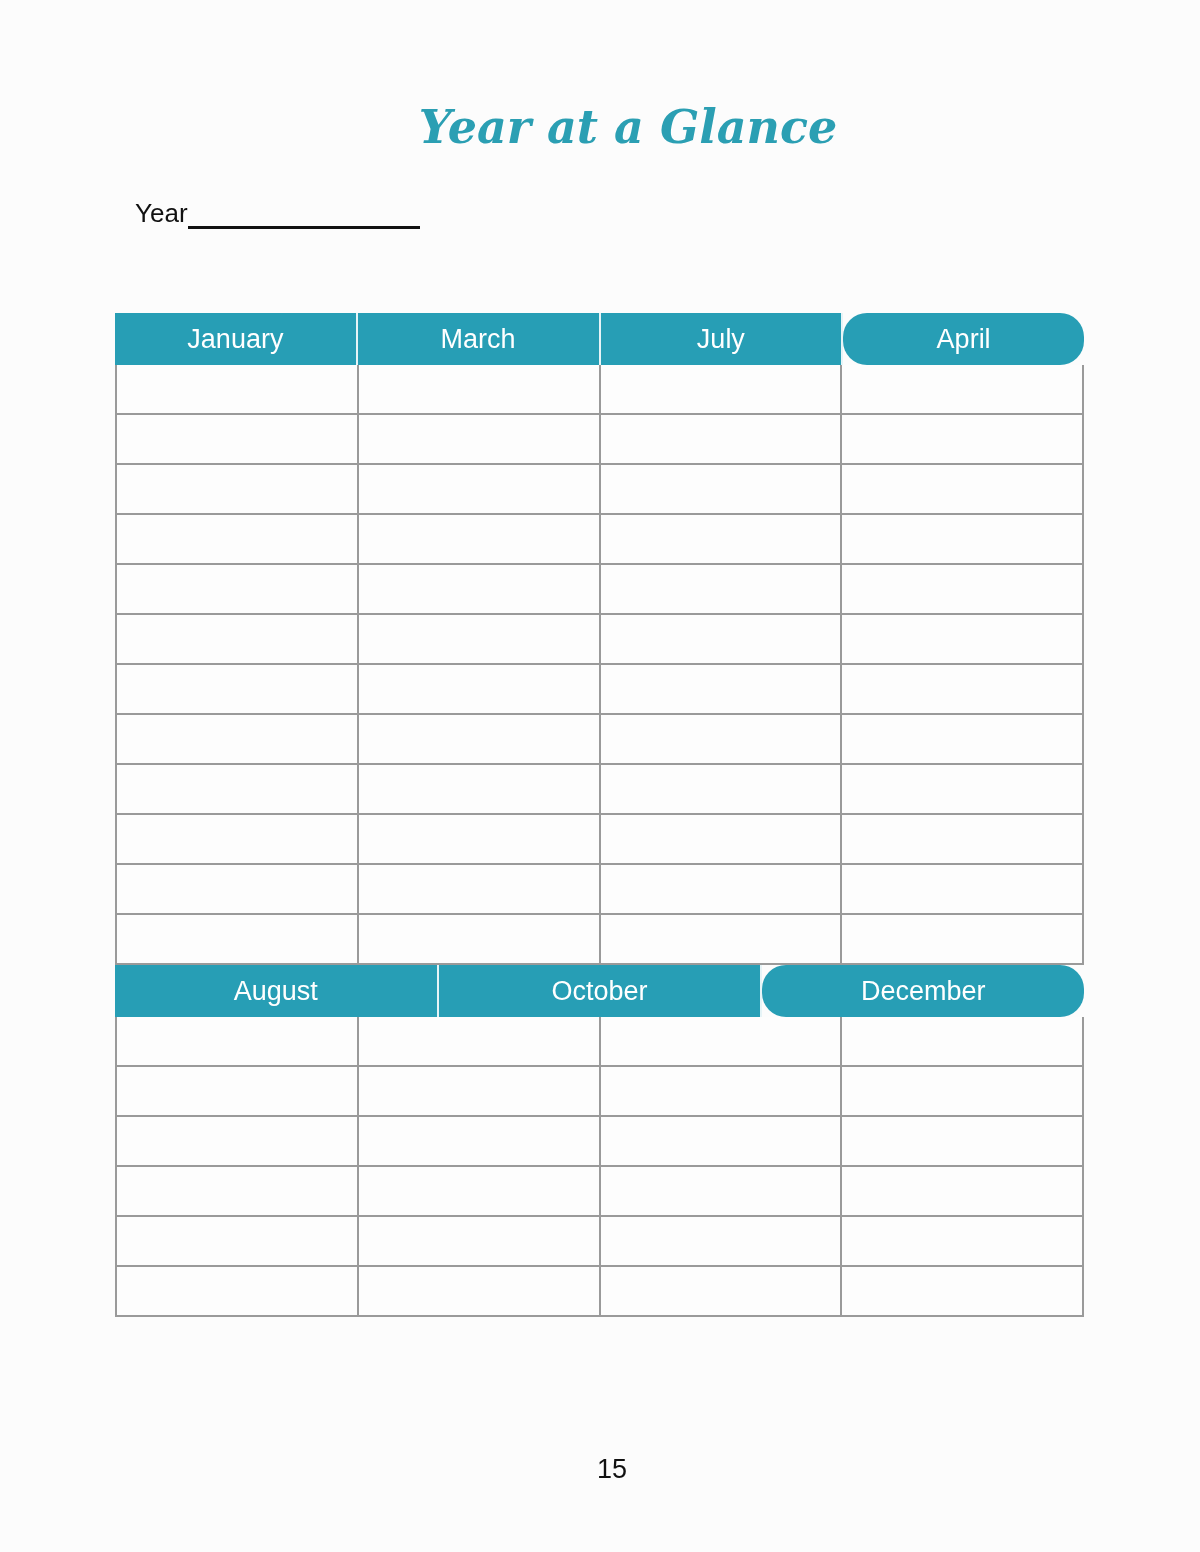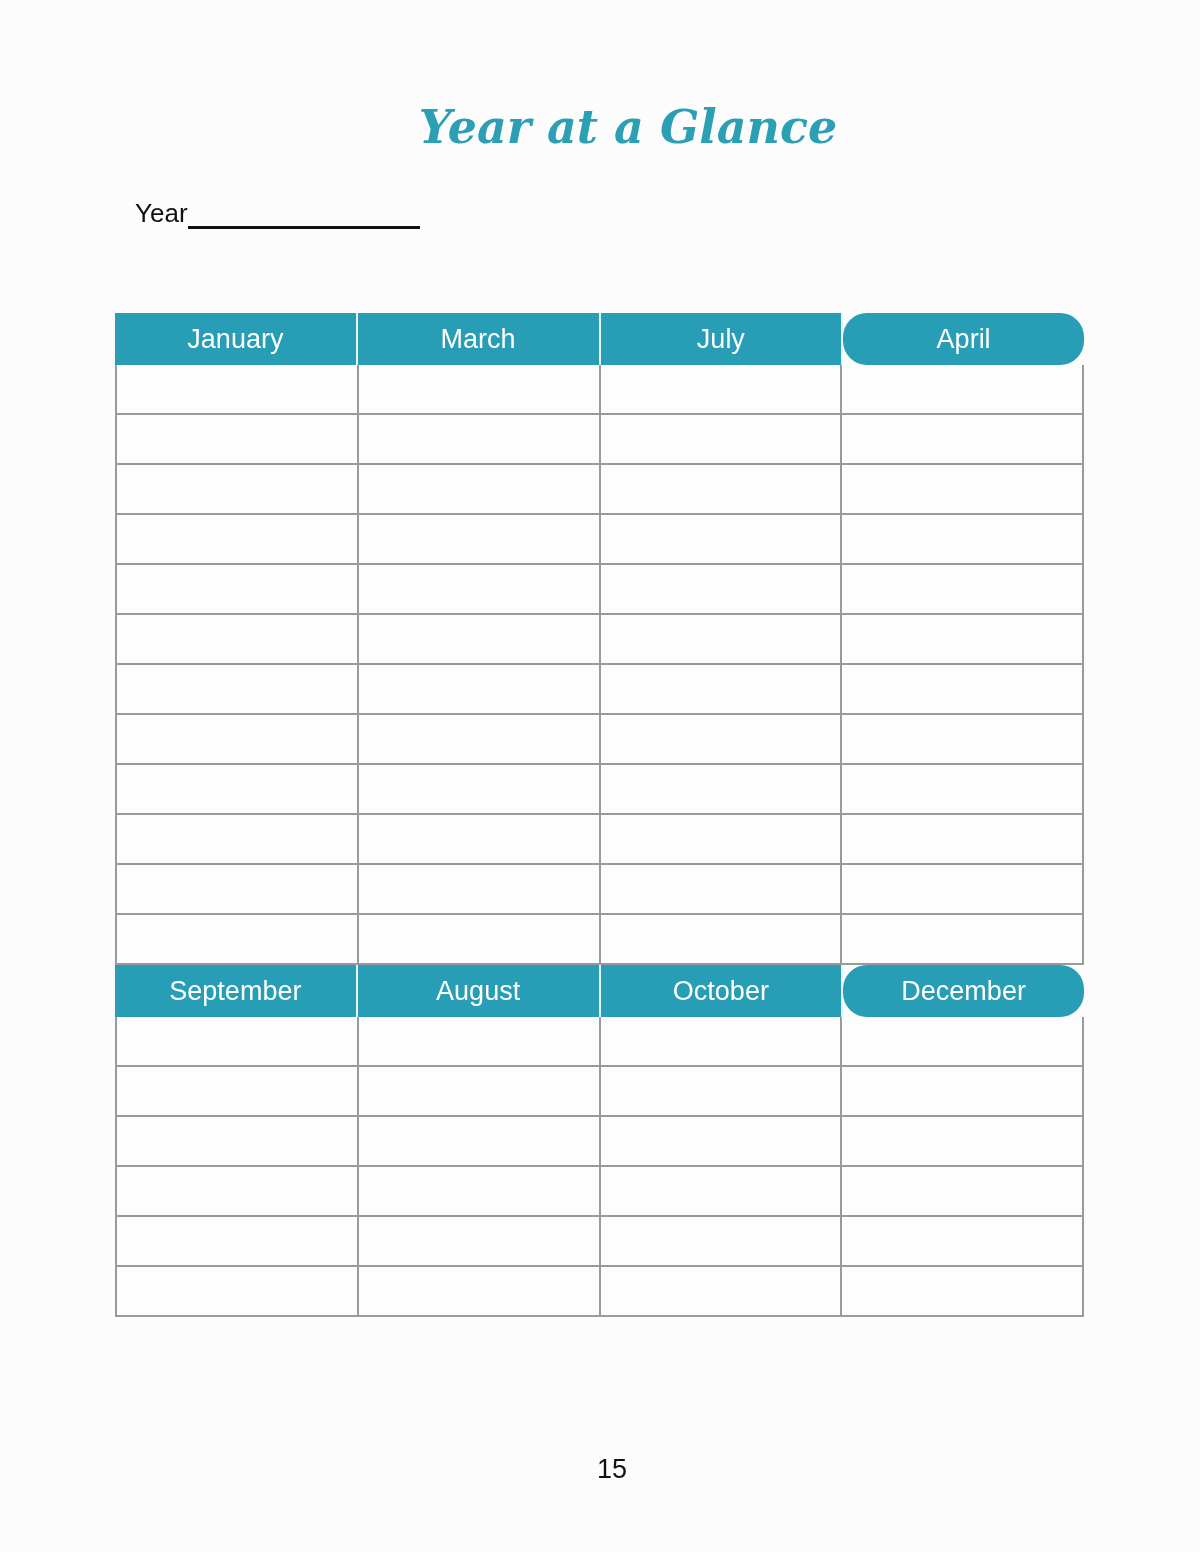--- a/index.html
+++ b/index.html
@@ -137,21 +137,20 @@
           <div class="cell"></div>
           <div class="cell"></div>
           <div class="cell"></div>
           <div class="cell"></div>
         </div>
       </div>
   </div>
 
   <div class="block">
     <div class="hdr-row">
-      <div class="hdr">September</div>
       <div class="hdr">August</div>
       <div class="hdr">October</div>
       <div class="hdr">December</div>
     </div>
     <div class="rows">
         <div class="row">
           <div class="cell"></div>
           <div class="cell"></div>
           <div class="cell"></div>
           <div class="cell"></div>

